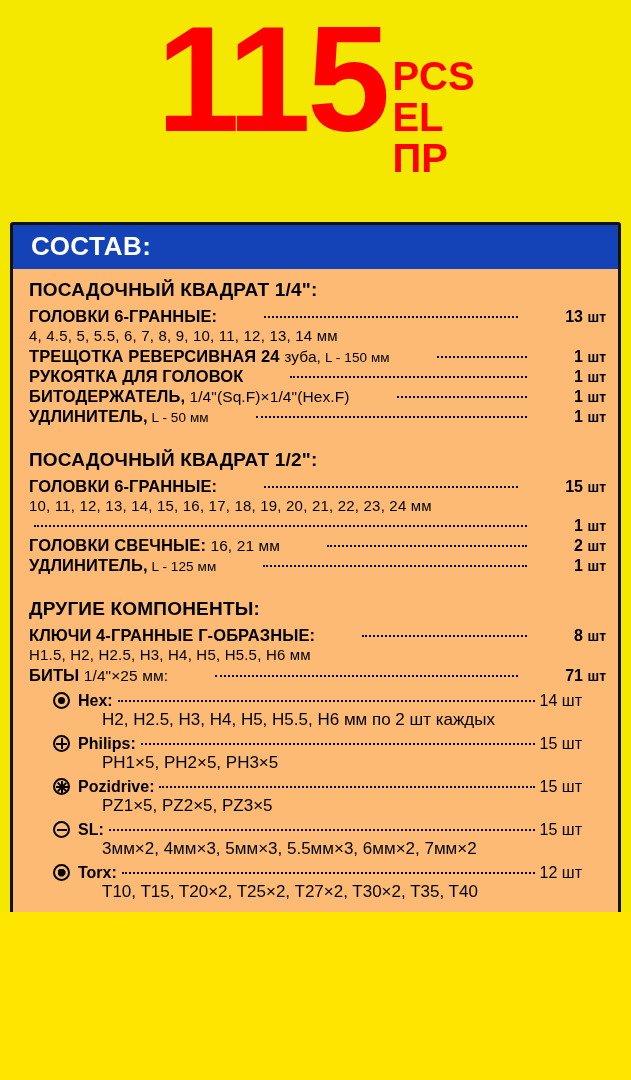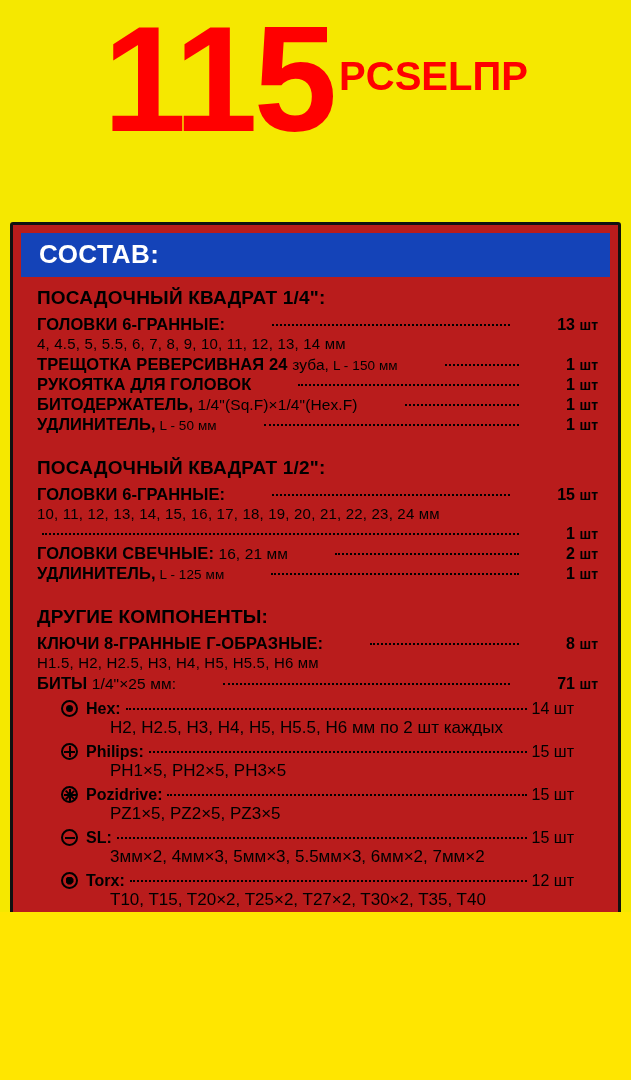--- a/index.html
+++ b/index.html
@@ -27,43 +27,43 @@
   .big-number {
     font-size: 150px;
     font-weight: bold;
     color: #ff0000;
     line-height: 0.95;
     letter-spacing: -4px;
     font-family: "Liberation Sans", sans-serif;
   }
   .header-words {
     display: flex;
-    flex-direction: row;
+    flex-direction: column;
     margin-top: 48px;
     margin-left: 6px;
   }
   .header-words span {
     font-size: 40px;
     font-weight: bold;
     color: #ff0000;
     line-height: 1.02;
     letter-spacing: 0px;
   }
 
   
   .panel {
     position: absolute;
     left: 10px;
     top: 222px;
     width: 611px;
     height: 848px;
-    background: #b91c1c;
+    background: #fdba74;
     border: 3px solid #111;
     border-radius: 3px;
-    padding: 8px;
+    padding: 0;
   }
   .title-bar {
     background: #1443b8;
     color: #ffffff;
     font-size: 26px;
     font-weight: bold;
     padding: 6px 0 7px 18px;
     letter-spacing: 0.5px;
     margin-bottom: 10px;
   }
@@ -273,21 +273,21 @@
         <span class="lbl"><span>УДЛИНИТЕЛЬ,</span><span class="small"> L - 125 мм</span></span>
         <span class="dots"></span>
         <span class="val"><span>1</span>&nbsp;<span class="u">шт</span></span>
       </div>
 
       <div class="gap"></div>
 
       <div class="section-head">ДРУГИЕ КОМПОНЕНТЫ:</div>
 
       <div class="row">
-        <span class="lbl">КЛЮЧИ 8-ГРАННЫЕ Г-ОБРАЗНЫЕ:</span>
+        <span class="lbl">КЛЮЧИ 4-ГРАННЫЕ Г-ОБРАЗНЫЕ:</span>
         <span class="dots"></span>
         <span class="val"><span>8</span>&nbsp;<span class="u">шт</span></span>
       </div>
       <div class="sub">H1.5, H2, H2.5, H3, H4, H5, H5.5, H6 мм</div>
 
       <div class="row">
         <span class="lbl"><span>БИТЫ</span><span class="thin"> 1/4"×25 мм:</span></span>
         <span class="dots"></span>
         <span class="val"><span>71</span>&nbsp;<span class="u">шт</span></span>
       </div>

